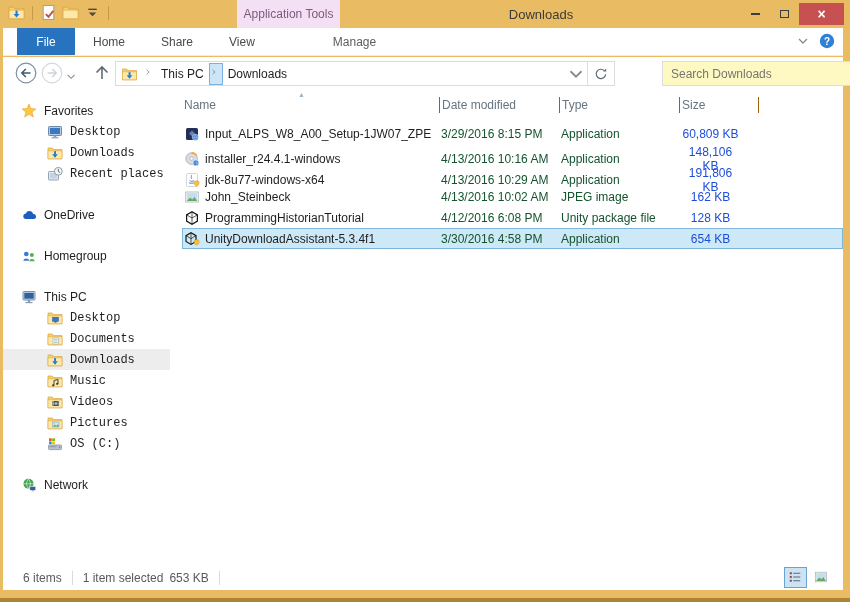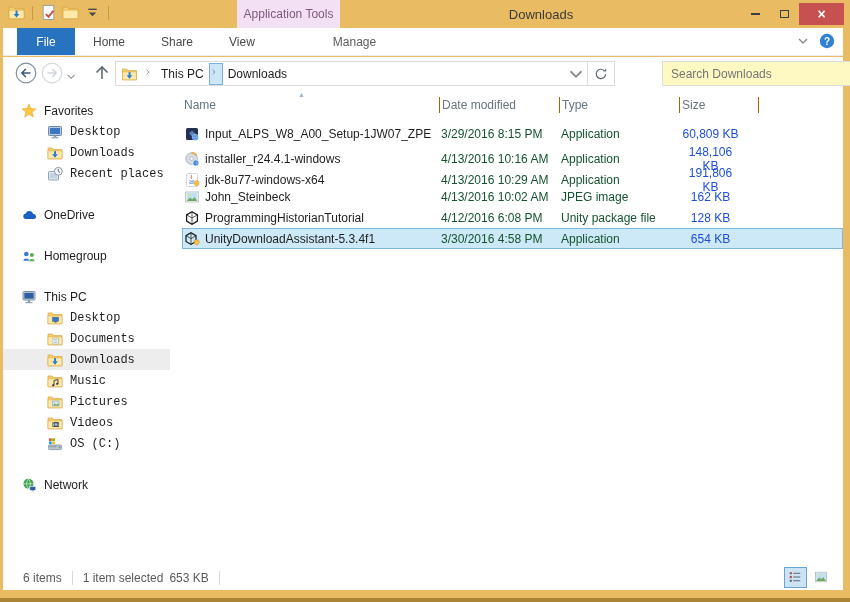--- a/index.html
+++ b/index.html
@@ -293,40 +293,40 @@
               <path d="M7 12.3V7.5l4-1v4.3" stroke="#333" stroke-width=".9" fill="none"></path>
               <circle cx="6.2" cy="12.3" r="1.1" fill="#333"></circle>
               <circle cx="10.2" cy="10.8" r="1.1" fill="#333"></circle>
             </svg></span>
           <span>Music</span>
         </div>
         <div class="srow child">
           <span class="sic"><svg viewBox="0 0 16 16">
               <path d="M1 3h4.3l1.2 1.6H15v9.2H1z" fill="#f5d16e" stroke="#d8a33c" stroke-width=".7"></path>
               <path d="M1 5.8h14v8H1z" fill="#fce8a8" stroke="#d8a33c" stroke-width=".5"></path>
-              <rect x="5.5" y="7" width="6.5" height="5" fill="#cfe6f7" stroke="#8aa7c0" stroke-width=".6"></rect>
-              <circle cx="7.2" cy="8.7" r=".8" fill="#f7c744"></circle>
-              <path d="M5.8 11.6l2-1.9 1.6 1.3 1.5-1.8 1 2.4z" fill="#59a04e"></path>
-            </svg></span>
-          <span>Pictures</span>
-        </div>
-        <div class="srow child">
-          <span class="sic"><svg viewBox="0 0 16 16">
-              <path d="M1 3h4.3l1.2 1.6H15v9.2H1z" fill="#f5d16e" stroke="#d8a33c" stroke-width=".7"></path>
-              <path d="M1 5.8h14v8H1z" fill="#fce8a8" stroke="#d8a33c" stroke-width=".5"></path>
               <rect x="5.5" y="7" width="6.5" height="5" fill="#474747"></rect>
               <rect x="6" y="7.4" width="1" height=".9" fill="#ddd"></rect>
               <rect x="6" y="8.9" width="1" height=".9" fill="#ddd"></rect>
               <rect x="6" y="10.4" width="1" height=".9" fill="#ddd"></rect>
               <rect x="10.6" y="7.4" width="1" height=".9" fill="#ddd"></rect>
               <rect x="10.6" y="8.9" width="1" height=".9" fill="#ddd"></rect>
               <rect x="10.6" y="10.4" width="1" height=".9" fill="#ddd"></rect>
               <rect x="7.6" y="8.3" width="2.4" height="2.4" fill="#9ecbe8"></rect>
             </svg></span>
           <span>Videos</span>
+        </div>
+        <div class="srow child">
+          <span class="sic"><svg viewBox="0 0 16 16">
+              <path d="M1 3h4.3l1.2 1.6H15v9.2H1z" fill="#f5d16e" stroke="#d8a33c" stroke-width=".7"></path>
+              <path d="M1 5.8h14v8H1z" fill="#fce8a8" stroke="#d8a33c" stroke-width=".5"></path>
+              <rect x="5.5" y="7" width="6.5" height="5" fill="#cfe6f7" stroke="#8aa7c0" stroke-width=".6"></rect>
+              <circle cx="7.2" cy="8.7" r=".8" fill="#f7c744"></circle>
+              <path d="M5.8 11.6l2-1.9 1.6 1.3 1.5-1.8 1 2.4z" fill="#59a04e"></path>
+            </svg></span>
+          <span>Pictures</span>
         </div>
         <div class="srow child">
           <span class="sic"><svg viewBox="0 0 16 16">
               <rect x="2" y="2.3" width="2.7" height="2.7" fill="#f25022"></rect>
               <rect x="5.2" y="2.3" width="2.7" height="2.7" fill="#7fba00"></rect>
               <rect x="2" y="5.5" width="2.7" height="2.7" fill="#00a4ef"></rect>
               <rect x="5.2" y="5.5" width="2.7" height="2.7" fill="#ffb900"></rect>
               <rect x="1.5" y="9" width="13" height="4.6" rx=".8" fill="#b9c3cd" stroke="#7f8c99" stroke-width=".7"></rect>
               <rect x="2.6" y="10.2" width="7" height="1" fill="#8c98a5"></rect>
               <circle cx="12.6" cy="11.3" r=".8" fill="#6f7d8a"></circle>

